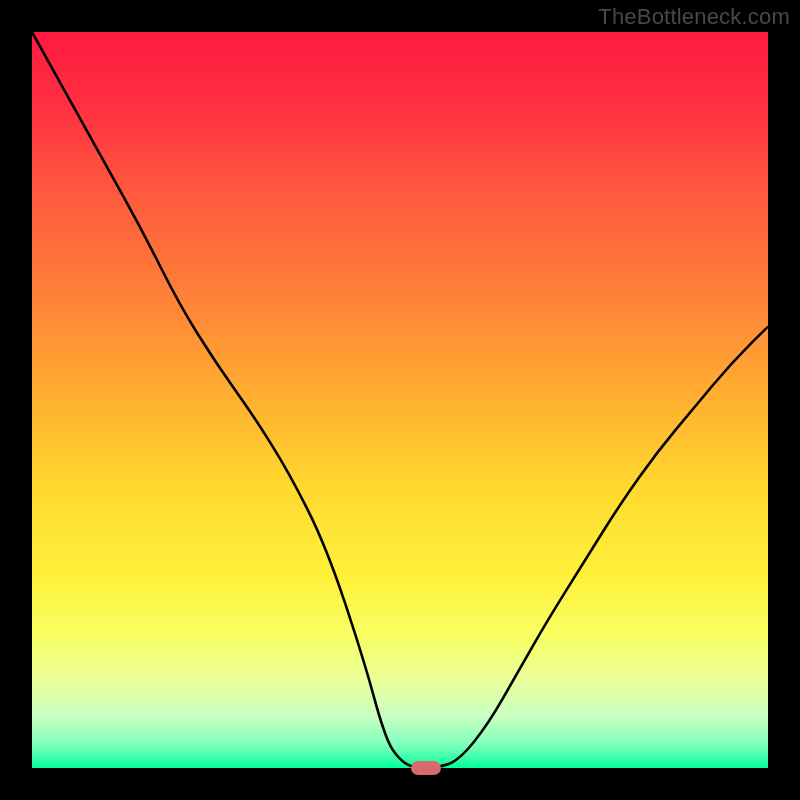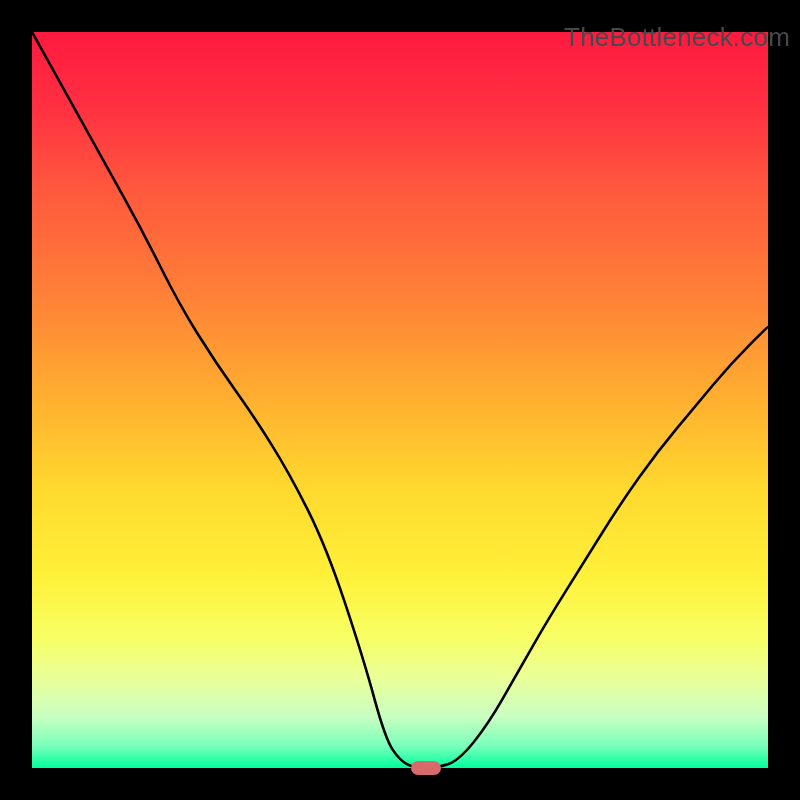--- a/index.html
+++ b/index.html
@@ -12,23 +12,23 @@
     font-family: Arial, Helvetica, sans-serif;
   }
   .frame {
     position: relative;
     width: 800px;
     height: 800px;
     background: #000;
   }
   .watermark {
     position: absolute;
-    top: 22px;
+    top: 4px;
     right: 10px;
-    font-size: 26px;
+    font-size: 22px;
     font-weight: 500;
     color: #46494c;
     letter-spacing: 0.2px;
     z-index: 10;
   }
   .plot-area {
     position: absolute;
     left: 32px;
     top: 32px;
     width: 736px;

